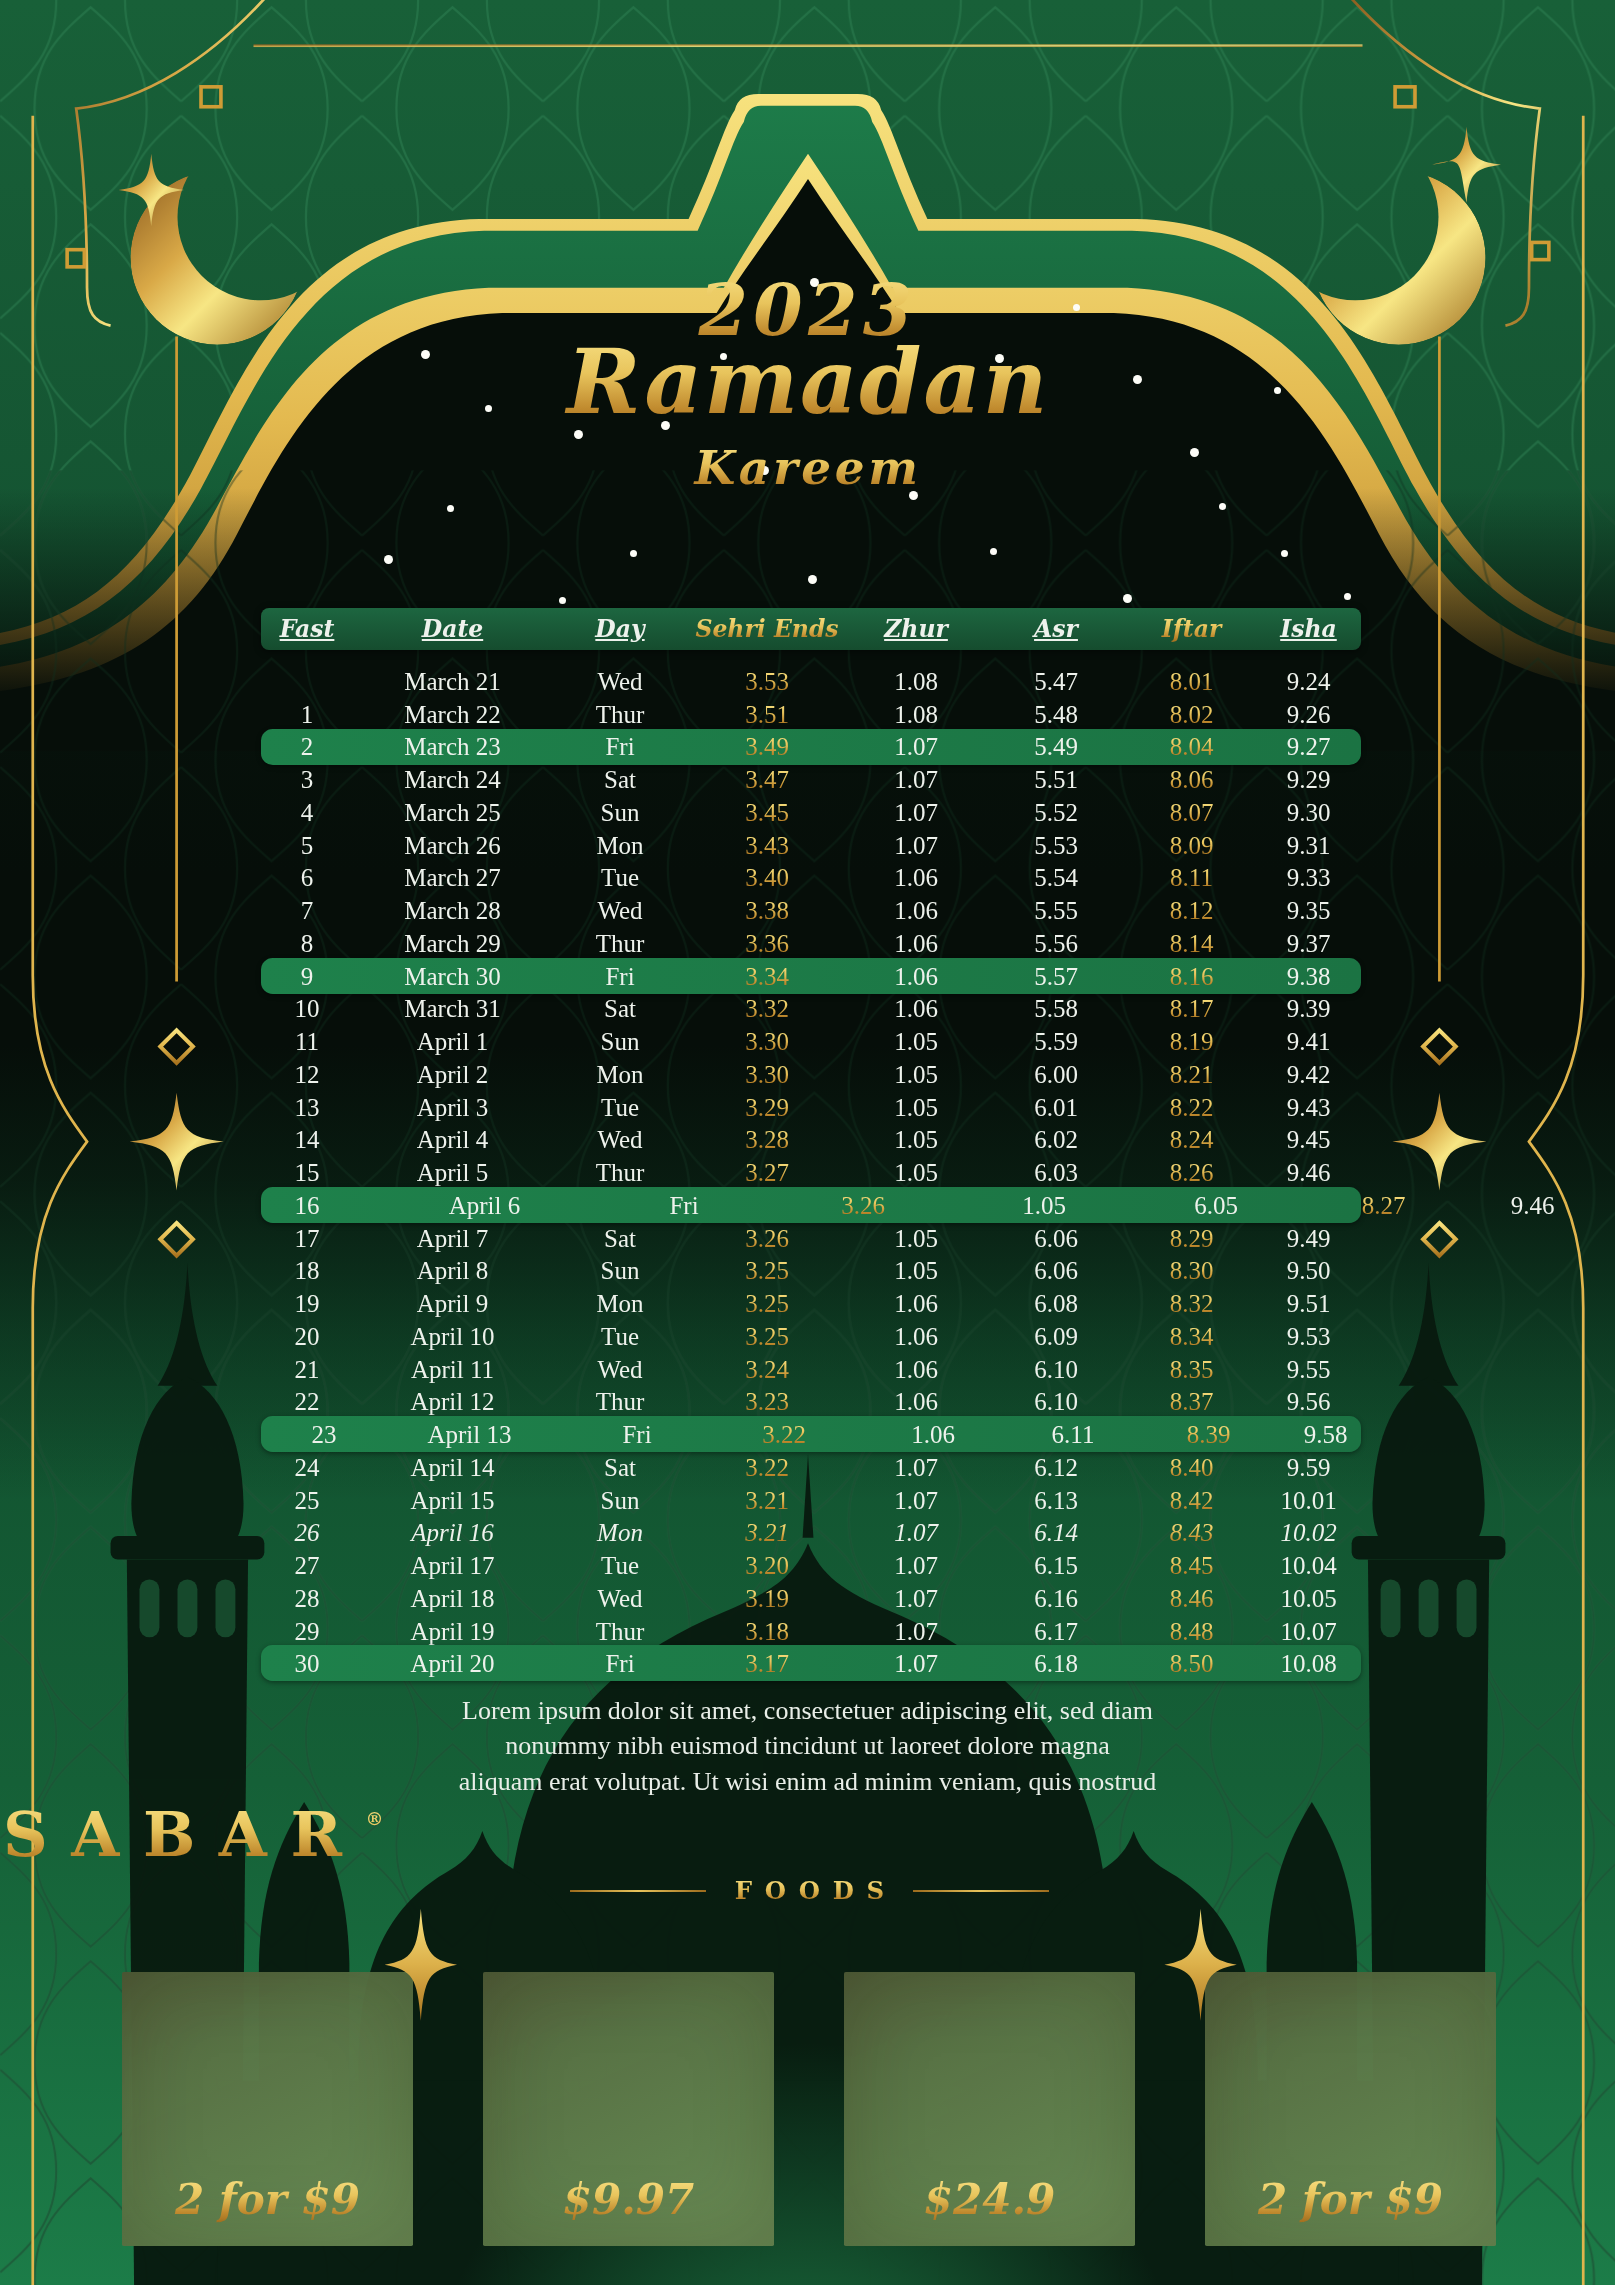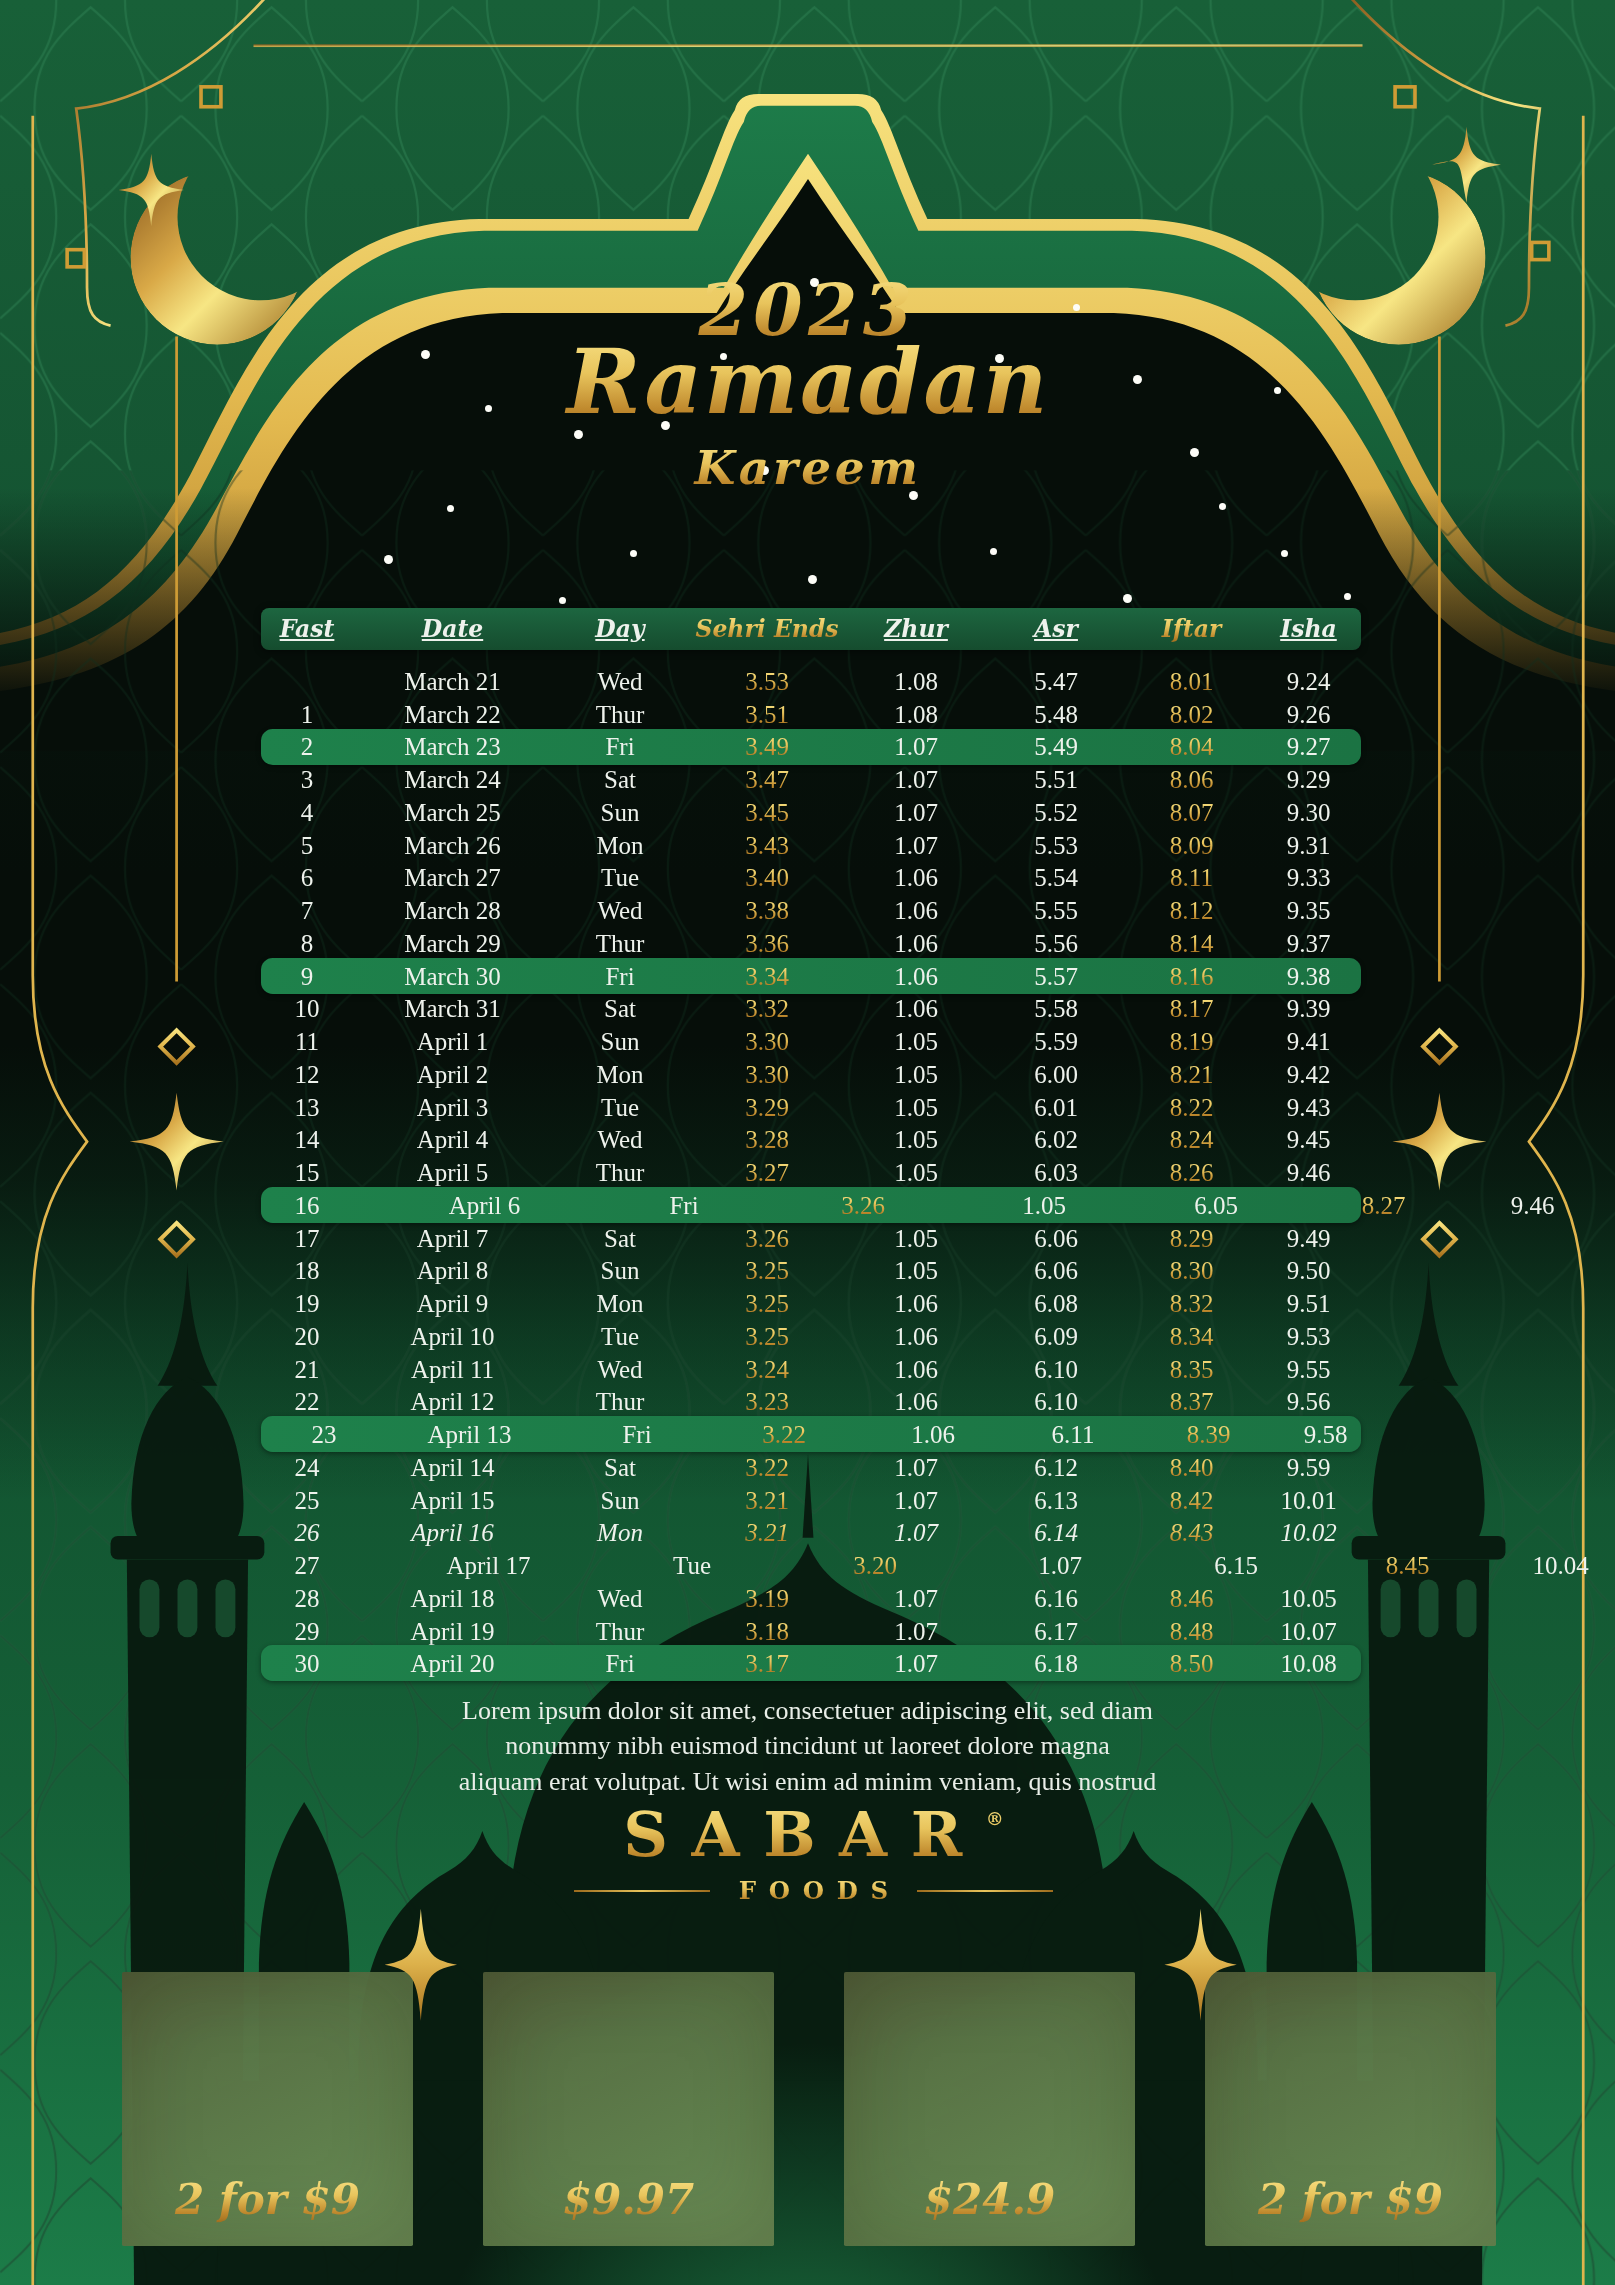--- a/index.html
+++ b/index.html
@@ -57,21 +57,21 @@
     position:absolute;left:0;width:1100px;height:36px;border-radius:11.8px;
     background:linear-gradient(90deg,#1e814b,#1b7343);
     box-shadow:0 1.8px 5.4px rgba(0,0,0,.4);
   }
   
   .description{
     left:274px;top:1693px;width:1067px;text-align:center;font-size:26px;line-height:1.36;
     color:#e9eee8;white-space:pre-line;
   }
   
-  .brand{left:11px;right:0;top:1798px;text-align:center;}
+  .brand{left:3px;right:0;top:1798px;text-align:left;}
   .brand-name{font-family:"DejaVu Serif",serif;font-size:62px;font-weight:bold;
     letter-spacing:23.5px;text-indent:23.5px;}
   .brand-reg{font-size:18px;vertical-align:31px;letter-spacing:0;}
   .brand-sub-row{margin-top:5.4px;display:flex;align-items:center;justify-content:center;gap:16.3px;}
   .brand-line{width:136px;height:2.7px;background:linear-gradient(90deg,#9c6b1d,#e8c45c,#9c6b1d);}
   .brand-sub{font-family:"DejaVu Serif",serif;font-size:24.4px;font-weight:bold;letter-spacing:12.7px;text-indent:12.7px;}
   
   .offer-box{
     position:absolute;top:1972px;width:291px;height:274px;border-radius:1.8px;
     background:linear-gradient(155deg,#51603a 0%,#59704496 30%,#5f7f4c 65%,#6b8e57 100%);
@@ -521,21 +521,21 @@
         <div class="t-row" style="top: 862px; font-style: italic;">
           <span class="cell white-text">26</span>
           <span class="cell white-text">April 16</span>
           <span class="cell white-text">Mon</span>
           <span class="cell gold-text">3.21</span>
           <span class="cell white-text">1.07</span>
           <span class="cell white-text">6.14</span>
           <span class="cell gold-text">8.43</span>
           <span class="cell white-text">10.02</span>
         </div>
-        <div class="t-row" style="top: 895px; gap: 36px;">
+        <div class="t-row" style="top: 895px;">
           <span class="cell white-text">27</span>
           <span class="cell white-text">April 17</span>
           <span class="cell white-text">Tue</span>
           <span class="cell gold-text">3.20</span>
           <span class="cell white-text">1.07</span>
           <span class="cell white-text">6.15</span>
           <span class="cell gold-text">8.45</span>
           <span class="cell white-text">10.04</span>
         </div>
         <div class="t-row" style="top: 928px;">

